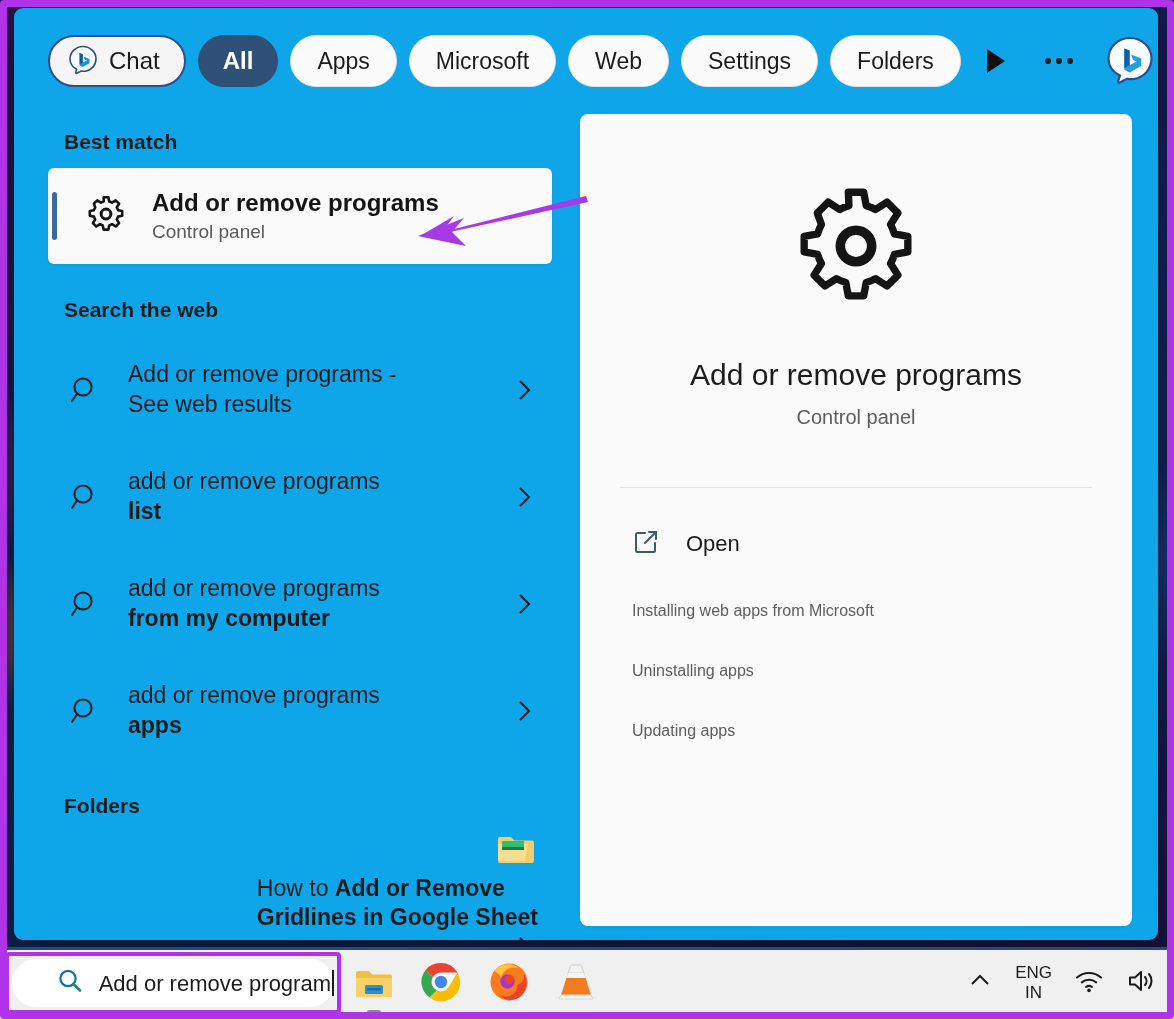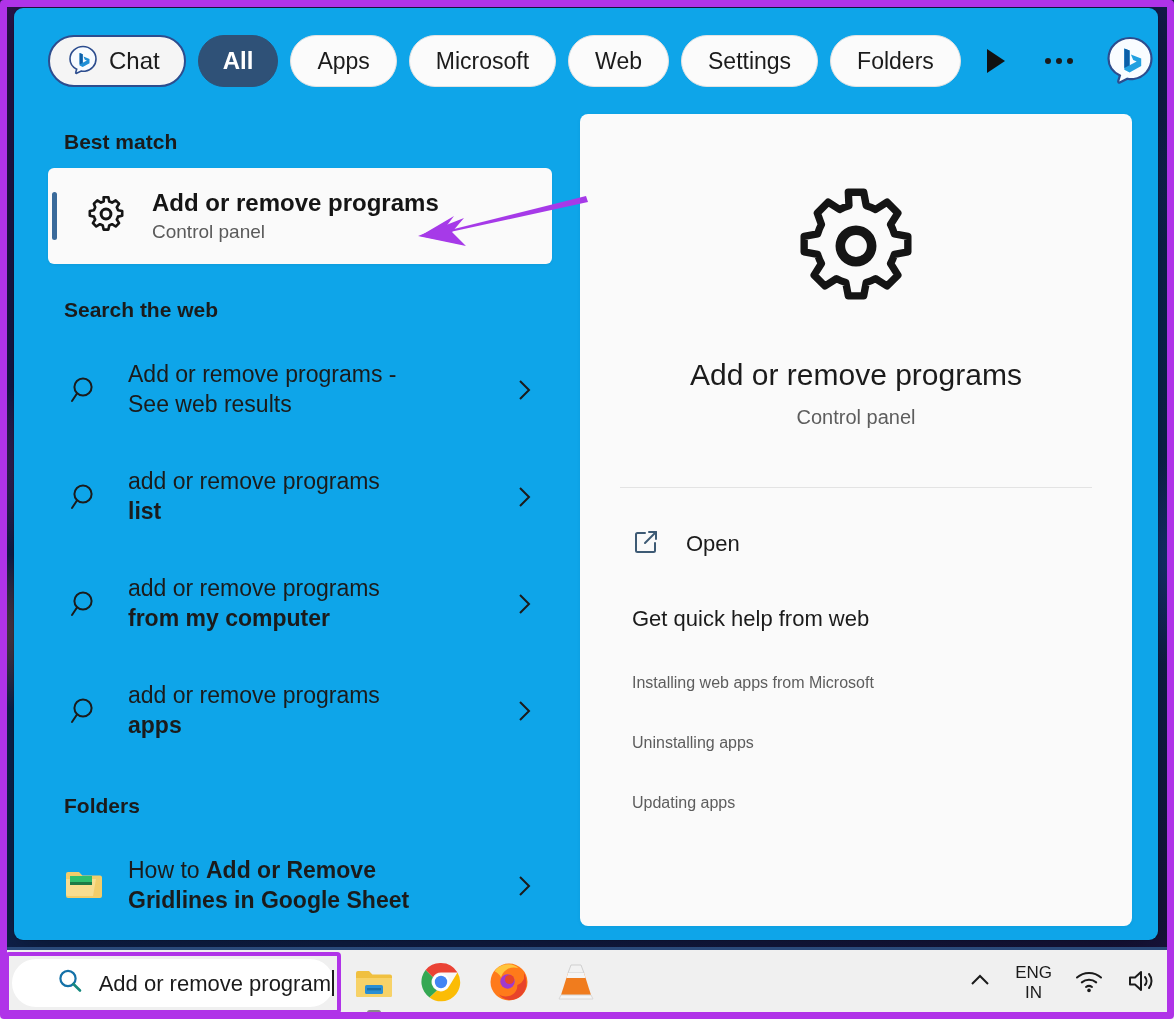--- a/index.html
+++ b/index.html
@@ -184,22 +184,23 @@
   .res-icon { width: 42px; flex: 0 0 42px; display:flex; align-items:center; justify-content:center;}
   .res-body { flex: 1; margin-left: 22px; }
   .res-l1 { font-size: 23px; color: #1b1b1b; line-height: 1.28; }
   .res-l2 { font-size: 23px; color: #1b1b1b; line-height: 1.28; }
   .res-l2 b { font-weight: 700; }
   .chev { width: 26px; flex: 0 0 26px; display:flex; align-items:center; justify-content:center;}
 
   .folder-row {
     height: 107px;
     display: flex;
-    align-items: center;
+    align-items: flex-end;
     padding: 0 14px 0 16px;
+    flex-direction: column;
   }
   .folder-ic { width: 42px; flex: 0 0 42px; }
   .folder-body { flex:1; margin-left: 22px; }
   .folder-l1 { font-size: 23px; color:#1b1b1b; line-height:1.28; }
   .folder-l1 b { font-weight: 700; }
   .folder-l2 { font-size: 23px; color:#1b1b1b; line-height:1.28; font-weight:700; }
 
   
   .preview {
     background: #fafafa;
@@ -523,21 +524,20 @@
             <span>
               <svg width="28" height="28" viewBox="0 0 28 28">
                 <path d="M13 5H5.5A1.5 1.5 0 0 0 4 6.5v16A1.5 1.5 0 0 0 5.5 24h16a1.5 1.5 0 0 0 1.5-1.5V15" fill="none" stroke="#3d5a74" stroke-width="2" stroke-linecap="round"></path>
                 <polyline points="17,4 24,4 24,11" fill="none" stroke="#3d5a74" stroke-width="2" stroke-linecap="round" stroke-linejoin="round"></polyline>
                 <line x1="24" y1="4" x2="13" y2="15" stroke="#3d5a74" stroke-width="2" stroke-linecap="round"></line>
               </svg>
             </span>
             <span class="pv-open-label">Open</span>
           </div>
 
-          <div class="pv-quickhelp">Get quick help from web</div>
 
           <div class="pv-link">Installing web apps from Microsoft</div>
           <div class="pv-link">Uninstalling apps</div>
           <div class="pv-link">Updating apps</div>
         </div>
       </div>
     </div>
   </div>
 </div>
 

